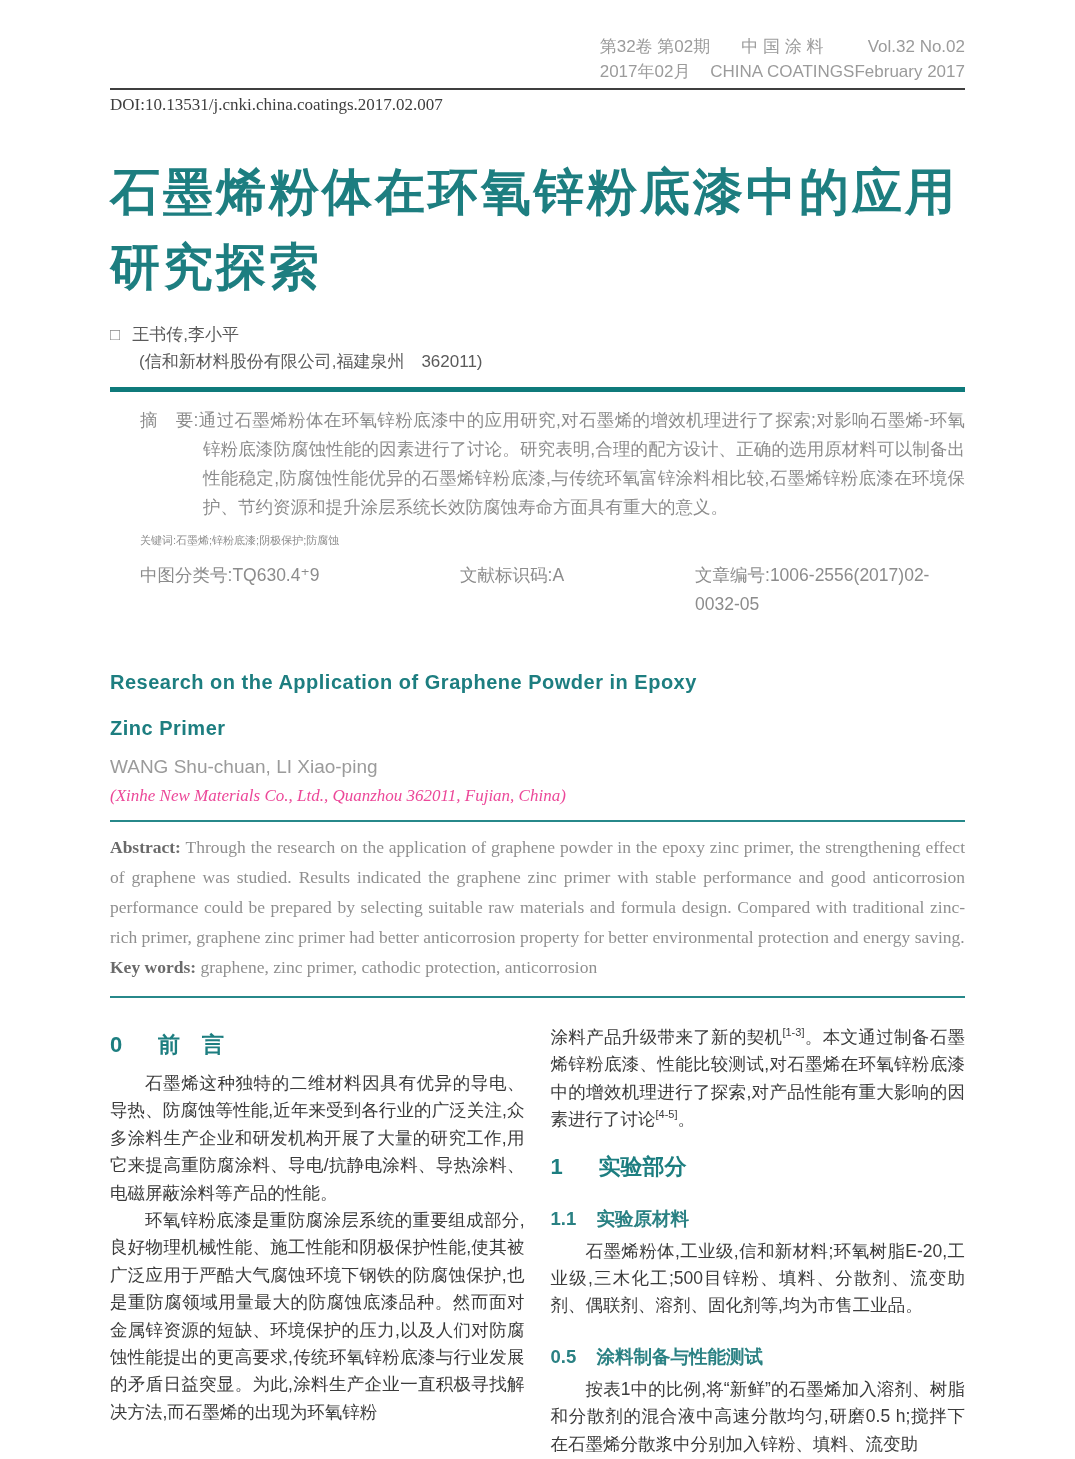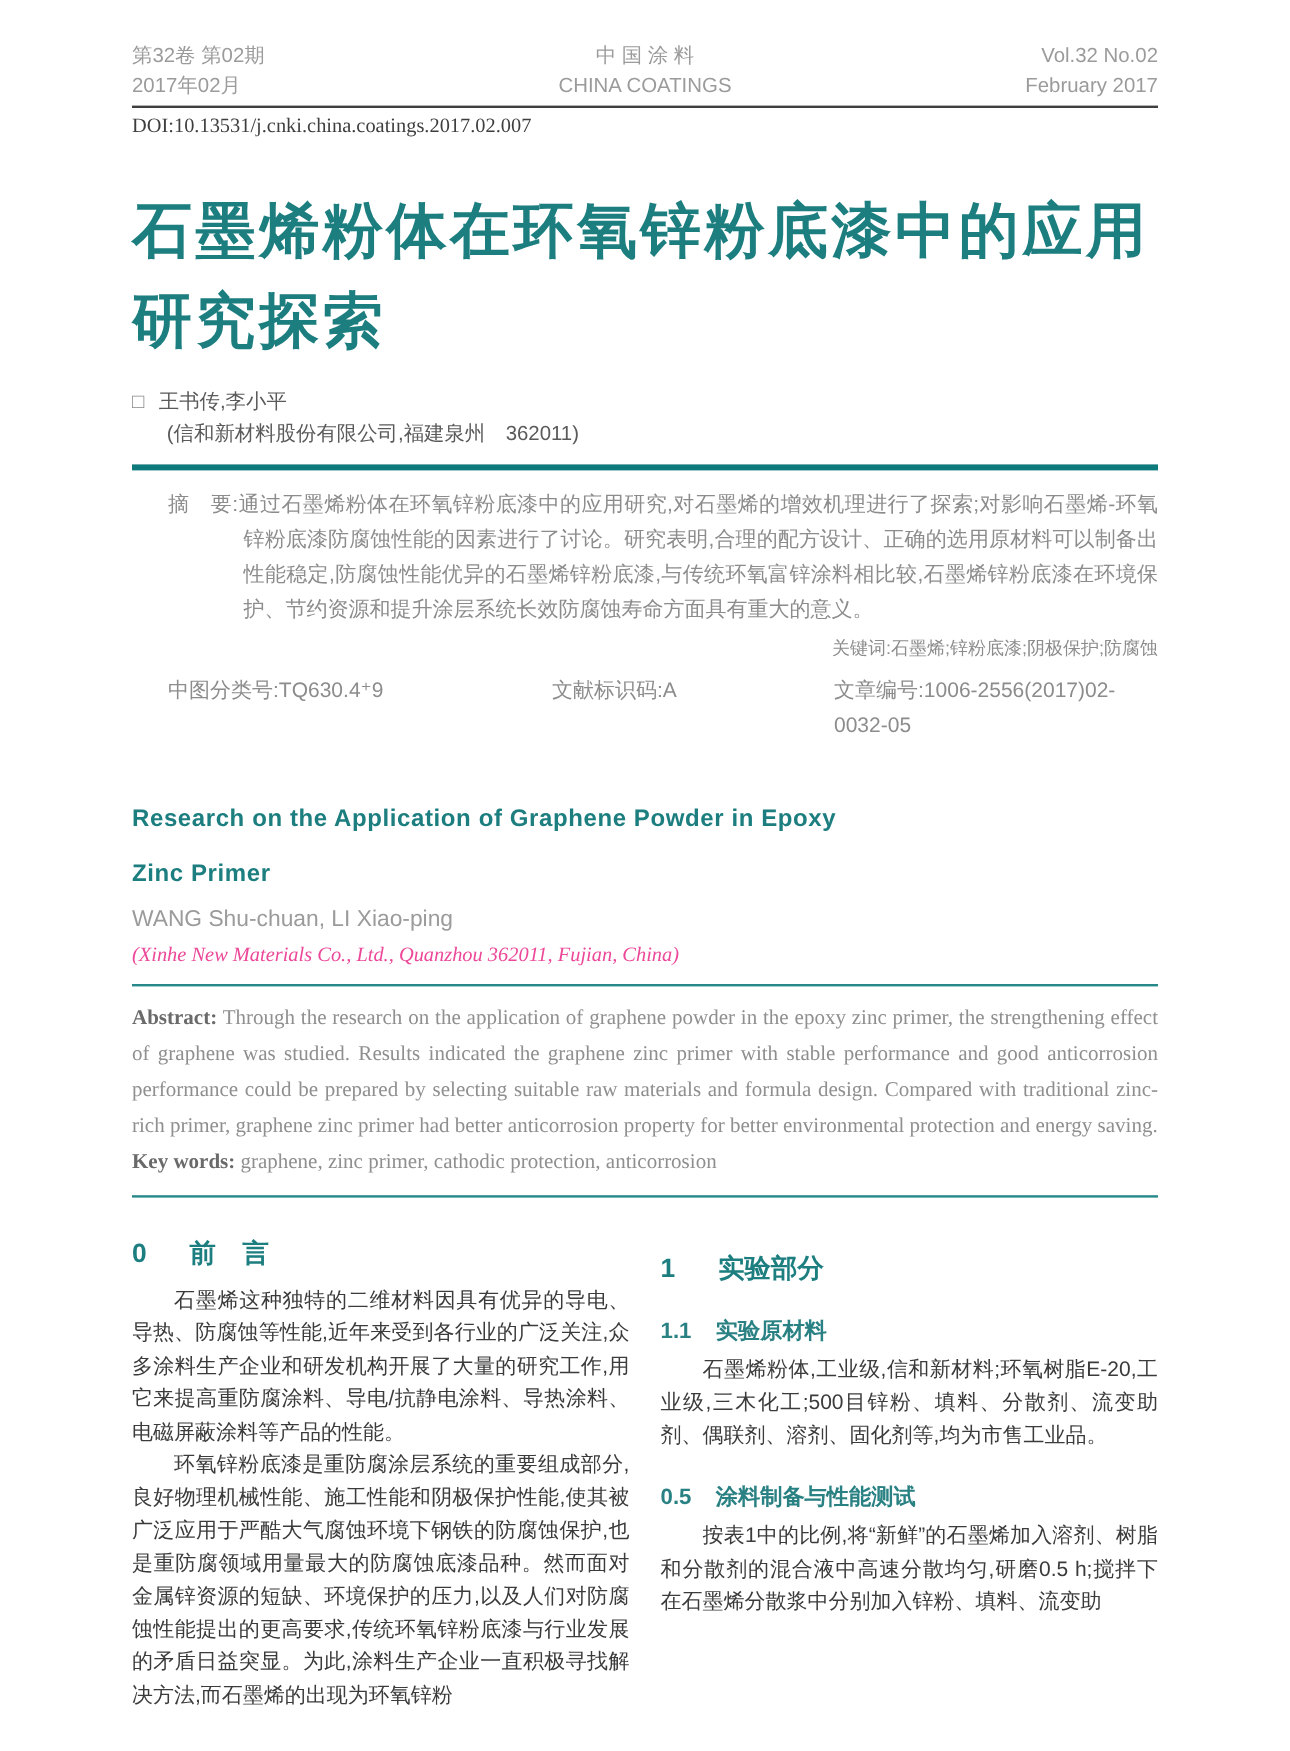--- a/index.html
+++ b/index.html
@@ -5,21 +5,21 @@
   * { margin:0; padding:0; box-sizing:border-box; }
   html,body { background:#ffffff; }
   body {
     width:1075px; height:1459px;
     font-family:"Liberation Sans","DejaVu Sans",sans-serif;
     color:#3b3b3b; position:relative; overflow:hidden;
   }
   .page { padding:34px 110px 0 110px; }
 
   
-  .jheader { display:flex; justify-content:space-between; align-items:flex-end;
+  .jheader { display:flex; justify-content:flex-end; align-items:flex-end;
     color:#9b9b9b; font-size:17px; line-height:25px;
     border-bottom:2px solid #3f3f3f; padding-bottom:4px; }
   .jheader .c { text-align:center; }
   .jheader .r { text-align:right; }
   .doi { font-family:"Liberation Serif","DejaVu Serif",serif; color:#3e3e3e;
     font-size:17px; padding:5px 0 0 0; }
 
   
   .title-cn { margin-top:40px; color:#1d7e80; font-weight:800;
     font-size:50px; line-height:75px; letter-spacing:3px; }
@@ -28,21 +28,21 @@
   .authors-cn { margin-top:16px; color:#5a5a5a; font-size:17px; line-height:27px; }
   .authors-cn .marker { color:#8a8a8a; margin-right:12px; }
   .affil-cn { padding-left:29px; color:#5a5a5a; font-size:17px; line-height:27px; }
 
   .rule-thick { margin-top:12px; height:5px; background:#0f7a7b; }
 
   
   .meta-cn { padding-left:30px; margin-top:14px; color:#8c8c8c; }
   .abstract-cn { font-size:17.5px; line-height:29px; text-align:justify;
     padding-left:63px; text-indent:-63px; }
-  .kw-cn { margin-top:4px; font-size:15px; line-height:29px;text-align:right; }
+  .kw-cn { margin-top:4px; font-size:11px; line-height:29px; }
   .clc-row { display:flex; margin-top:6px; font-size:17.5px; line-height:29px; }
   .clc-row .a { flex:0 0 320px; }
   .clc-row .b { flex:0 0 235px; }
   .clc-row .c { flex:1; }
 
   
   .title-en { margin-top:40px; color:#1d7e80; font-weight:700;
     font-size:20px; line-height:46px; letter-spacing:0.5px; }
   .authors-en { margin-top:5px; color:#9b9b9b; font-size:19px; }
   .affil-en { margin-top:8px; color:#ec4899; font-size:17px;
@@ -130,20 +130,21 @@
     <div class="col">
       <div class="h-major">
         <span class="num">0</span>
         <span>前　言</span>
       </div>
       <p class="para indent">石墨烯这种独特的二维材料因具有优异的导电、导热、防腐蚀等性能,近年来受到各行业的广泛关注,众多涂料生产企业和研发机构开展了大量的研究工作,用它来提高重防腐涂料、导电/抗静电涂料、导热涂料、电磁屏蔽涂料等产品的性能。</p>
       <p class="para indent">环氧锌粉底漆是重防腐涂层系统的重要组成部分,良好物理机械性能、施工性能和阴极保护性能,使其被广泛应用于严酷大气腐蚀环境下钢铁的防腐蚀保护,也是重防腐领域用量最大的防腐蚀底漆品种。然而面对金属锌资源的短缺、环境保护的压力,以及人们对防腐蚀性能提出的更高要求,传统环氧锌粉底漆与行业发展的矛盾日益突显。为此,涂料生产企业一直积极寻找解决方法,而石墨烯的出现为环氧锌粉</p>
     </div>
 
     <div class="col">
+      <p class="para"><span>涂料产品升级带来了新的契机</span><sup>[1-3]</sup><span>。本文通过制备石墨烯锌粉底漆、性能比较测试,对石墨烯在环氧锌粉底漆中的增效机理进行了探索,对产品性能有重大影响的因素进行了讨论</span><sup>[4-5]</sup><span>。</span></p>
 
       <div class="h-major" style="margin-top:18px;">
         <span class="num">1</span>
         <span>实验部分</span>
       </div>
 
       <div class="h-minor">
         <span class="num">1.1</span>
         <span>实验原材料</span>
       </div>

